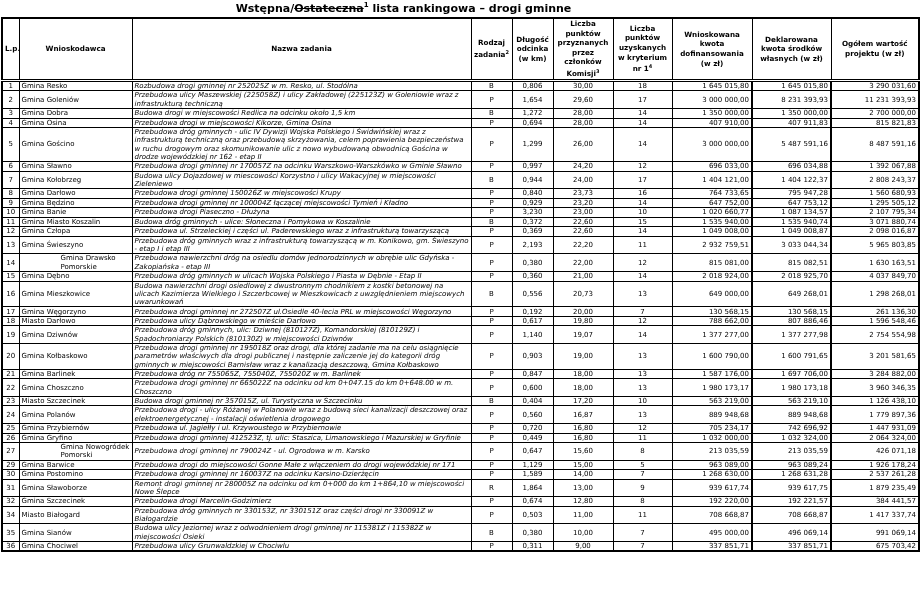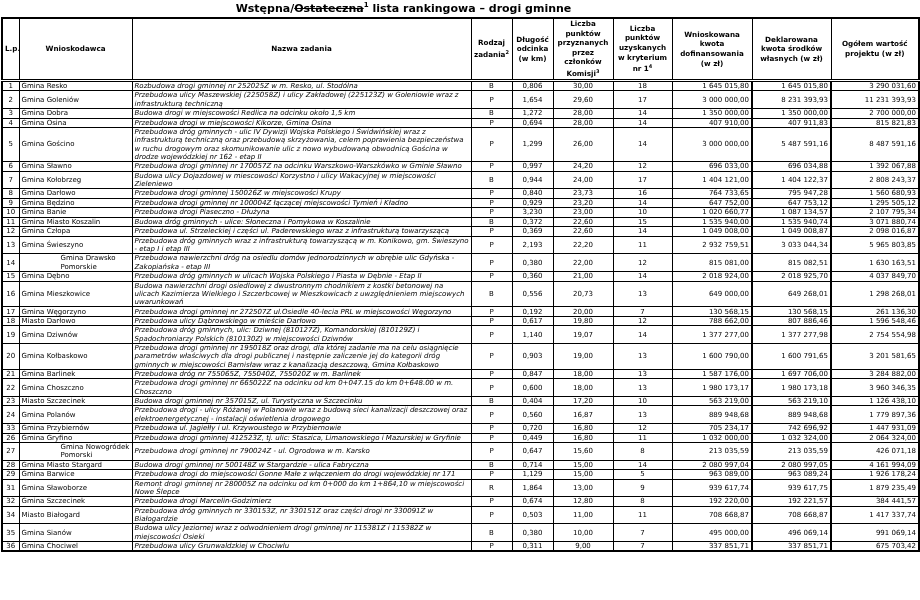--- a/index.html
+++ b/index.html
@@ -335,21 +335,21 @@
         <td class="task">Przebudowa drogi - ulicy Różanej w Polanowie wraz z budową sieci kanalizacji deszczowej oraz elektroenergetycznej - instalacji oświetlenia drogowego</td>
         <td class="c">P</td>
         <td class="c">0,560</td>
         <td class="c">16,87</td>
         <td class="c">13</td>
         <td class="r rr">889 948,68</td>
         <td class="r rr">889 948,68</td>
         <td class="r">1 779 897,36</td>
       </tr>
       <tr>
-        <td class="lp">33</td>
+        <td class="lp">25</td>
         <td class="applicant">Gmina Przybiernów</td>
         <td class="task">Przebudowa ul. Jagiełły i ul. Krzywoustego w Przybiernowie</td>
         <td class="c">P</td>
         <td class="c">0,720</td>
         <td class="c">16,80</td>
         <td class="c">12</td>
         <td class="r rr">705 234,17</td>
         <td class="r rr">742 696,92</td>
         <td class="r">1 447 931,09</td>
       </tr>
@@ -371,42 +371,42 @@
         <td class="task">Przebudowa drogi gminnej nr 790024Z - ul. Ogrodowa w m. Karsko</td>
         <td class="c">P</td>
         <td class="c">0,647</td>
         <td class="c">15,60</td>
         <td class="c">8</td>
         <td class="r rr">213 035,59</td>
         <td class="r rr">213 035,59</td>
         <td class="r">426 071,18</td>
       </tr>
       <tr>
-        <td class="lp">28</td>
-        <td class="applicant">Gmina Miasto Stargard</td>
-        <td class="task">Budowa drogi gminnej nr 500148Z w Stargardzie - ulica Fabryczna</td>
-        <td class="c">B</td>
-        <td class="c">0,714</td>
-        <td class="c">15,00</td>
-        <td class="c">14</td>
-        <td class="r rr">2 080 997,04</td>
-        <td class="r rr">2 080 997,05</td>
-        <td class="r">4 161 994,09</td>
-      </tr>
-      <tr>
         <td class="lp">29</td>
         <td class="applicant">Gmina Barwice</td>
         <td class="task">Przebudowa drogi do miejscowości Gonne Małe z włączeniem do drogi wojewódzkiej nr 171</td>
         <td class="c">P</td>
         <td class="c">1,129</td>
         <td class="c">15,00</td>
         <td class="c">5</td>
         <td class="r rr">963 089,00</td>
         <td class="r rr">963 089,24</td>
         <td class="r">1 926 178,24</td>
+      </tr>
+      <tr>
+        <td class="lp">30</td>
+        <td class="applicant">Gmina Postomino</td>
+        <td class="task">Przebudowa drogi gminnej nr 160037Z na odcinku Karsino-Dzierżęcin</td>
+        <td class="c">P</td>
+        <td class="c">1,589</td>
+        <td class="c">14,00</td>
+        <td class="c">7</td>
+        <td class="r rr">1 268 630,00</td>
+        <td class="r rr">1 268 631,28</td>
+        <td class="r">2 537 261,28</td>
       </tr>
       <tr>
         <td class="lp">31</td>
         <td class="applicant">Gmina Sławoborze</td>
         <td class="task">Remont drogi gminnej nr 280005Z na odcinku od km 0+000 do km 1+864,10 w miejscowości Nowe Ślepce</td>
         <td class="c">R</td>
         <td class="c">1,864</td>
         <td class="c">13,00</td>
         <td class="c">9</td>
         <td class="r rr">939 617,74</td>

